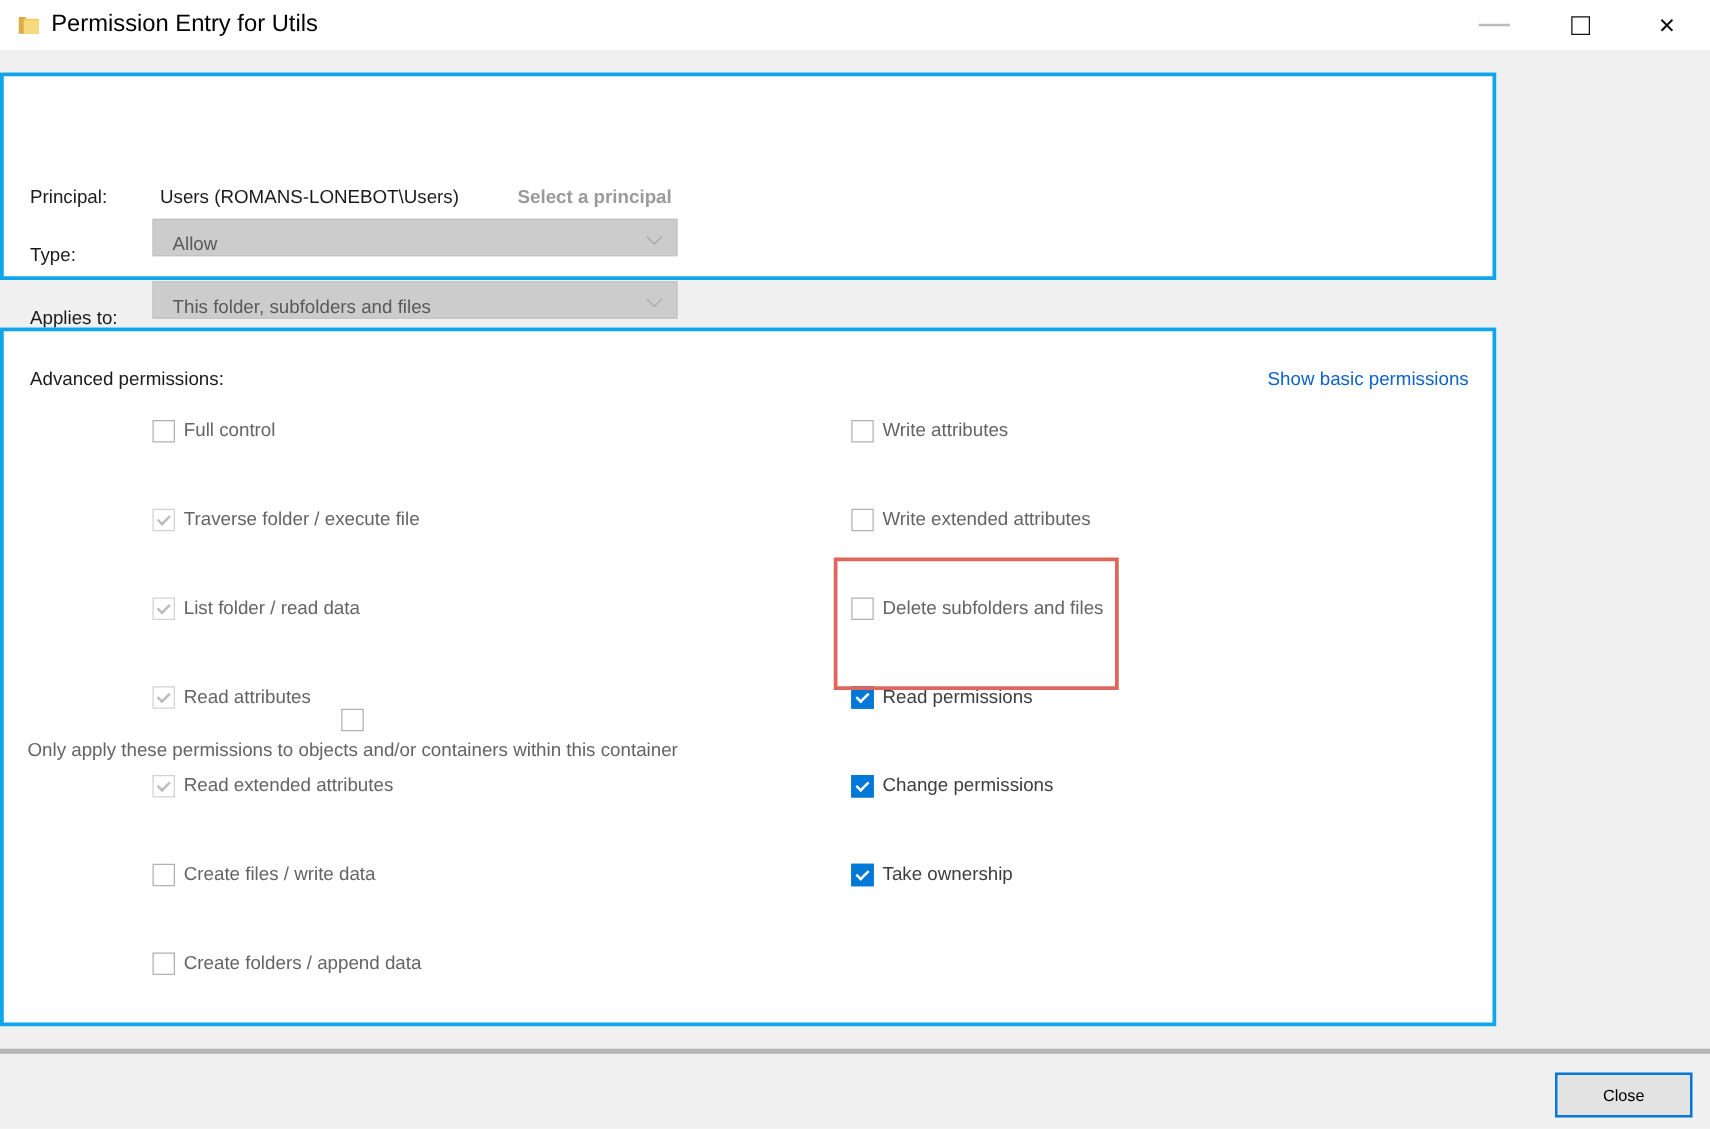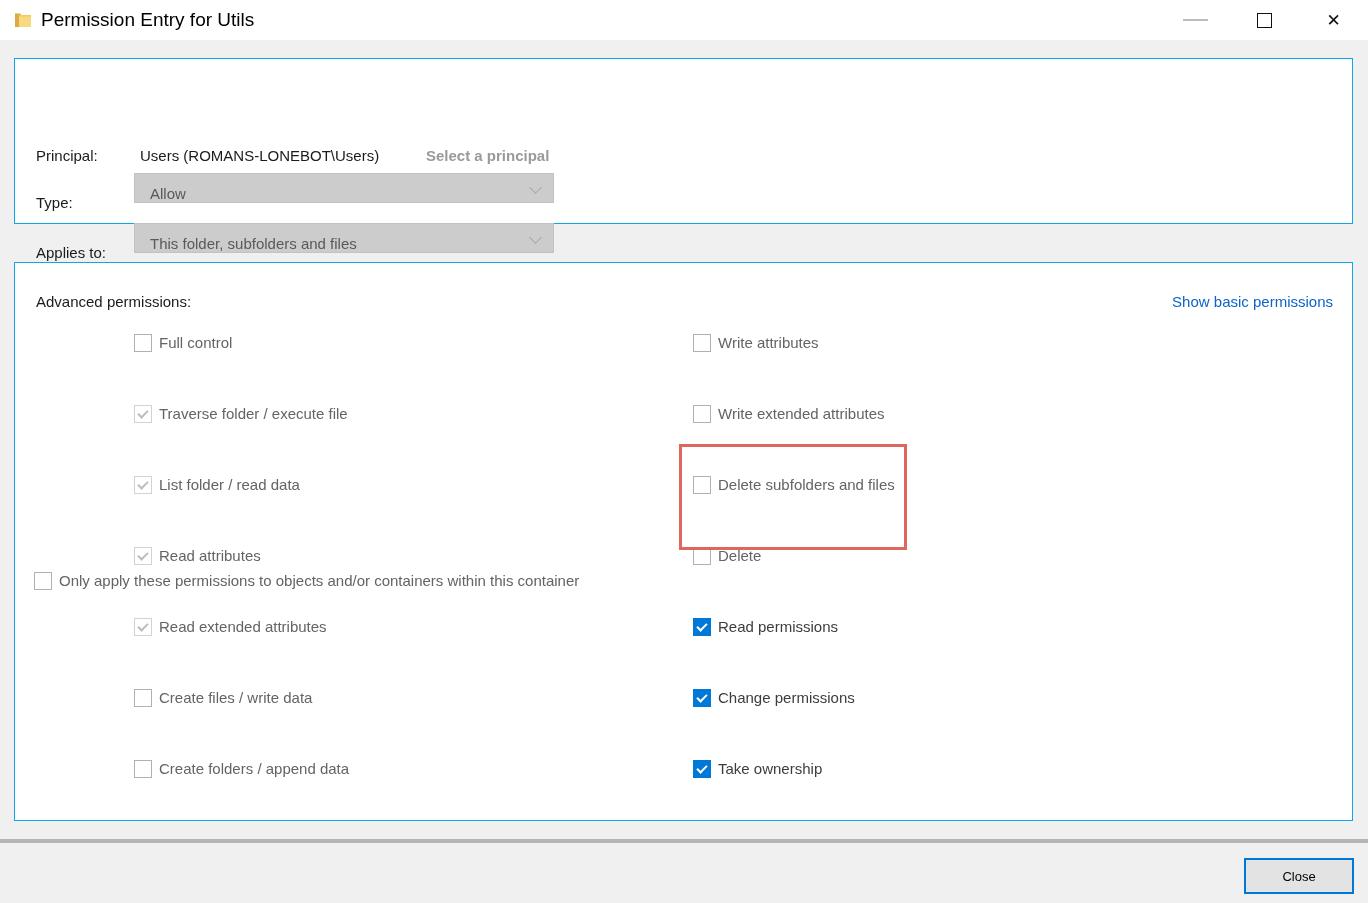--- a/index.html
+++ b/index.html
@@ -21,22 +21,22 @@
   .titlebar .app-icon { margin-left:14px; width:18px; height:16px; flex:none; }
   .titlebar .title { margin-left:9px; font-size:19px; color:#000; }
   .win-controls { position:absolute; right:0; top:0; height:40px; display:flex; }
   .win-btn { width:69px; height:40px; display:flex; align-items:center; justify-content:center; cursor:default; }
   .glyph-min { width:25px; height:2px; background:#bdbdbd; }
   .glyph-max { width:15px; height:15px; border:1.5px solid #111; background:transparent; }
   .glyph-close { font-size:17px; color:#111; line-height:1; }
 
   
   .panel {
-    position:absolute; left:14px; width:1339px;
-    background:#ffffff; border:1px solid #0ea5e9;
+    position:absolute; left:0; width:1197px;
+    background:#ffffff; border:3px solid #0ea5e9;
   }
   .panel-top { top:58px; height:166px; }
   .panel-main { top:262px; height:559px; }
 
   
   .row-label { position:absolute; left:21px; color:#1b1b1b; }
   .principal-label { top:88px; }
   .principal-value { position:absolute; left:125px; top:88px; color:#1b1b1b; }
   .principal-link { position:absolute; left:411px; top:88px; color:#9a9a9a; cursor:default;font-weight:bold; }
   .type-label { top:135px; }
@@ -81,21 +81,21 @@
     transform:rotate(-45deg);
   }
   .perm-label { color:#646464; white-space:nowrap; }
   .perm-row.checked-blue .perm-label { color:#3d3d3d; }
 
   .highlight-box {
     position:absolute; left:664px; top:181px; width:228px; height:106px;
     border:3px solid #de675d; pointer-events:none;
   }
 
-  .only-apply { position:absolute; left:19px; top:302px; }
+  .only-apply { position:absolute; left:19px; top:302px;flex-direction:column; }
 
   
   .footer-divider { position:absolute; left:0; top:839px; width:1368px; height:4px; background:#b5b5b5; }
   .close-btn {
     position:absolute; left:1244px; top:858px; width:110px; height:36px;
     background:#e3e3e3; border:2px solid #0078d7;
     font-family:"Liberation Sans", sans-serif; font-size:13px; color:#000;
     cursor:pointer;
   }
 </style>
@@ -181,24 +181,20 @@
       <span class="perm-label">Write attributes</span>
     </div>
     <div class="perm-row unchecked">
       <span class="cb"></span>
       <span class="perm-label">Write extended attributes</span>
     </div>
     <div class="perm-row unchecked">
       <span class="cb"></span>
       <span class="perm-label">Delete subfolders and files</span>
     </div>
-    <div class="perm-row unchecked">
-      <span class="cb"></span>
-      <span class="perm-label">Delete</span>
-    </div>
     <div class="perm-row checked-blue">
       <span class="cb"></span>
       <span class="perm-label">Read permissions</span>
     </div>
     <div class="perm-row checked-blue">
       <span class="cb"></span>
       <span class="perm-label">Change permissions</span>
     </div>
     <div class="perm-row checked-blue">
       <span class="cb"></span>

